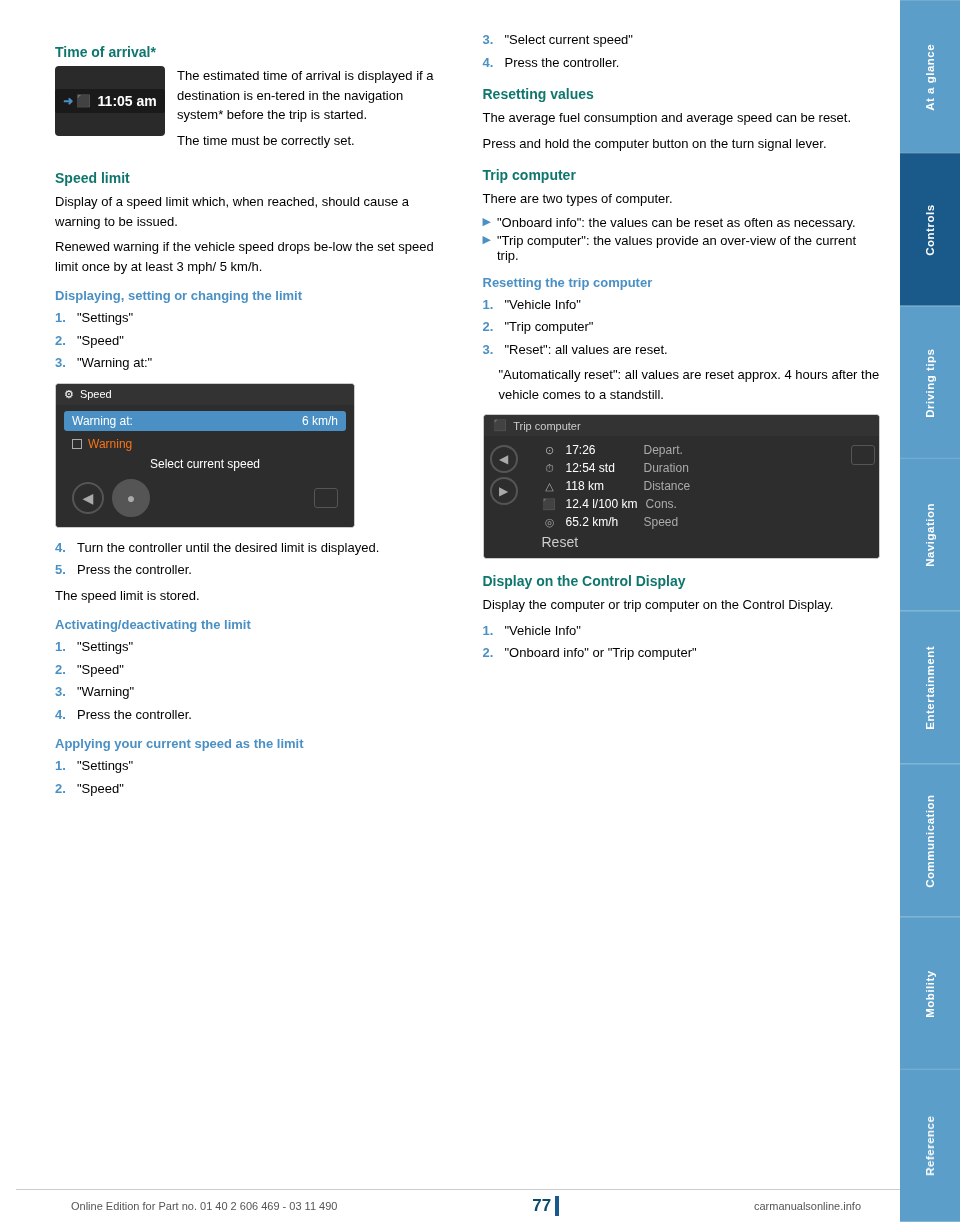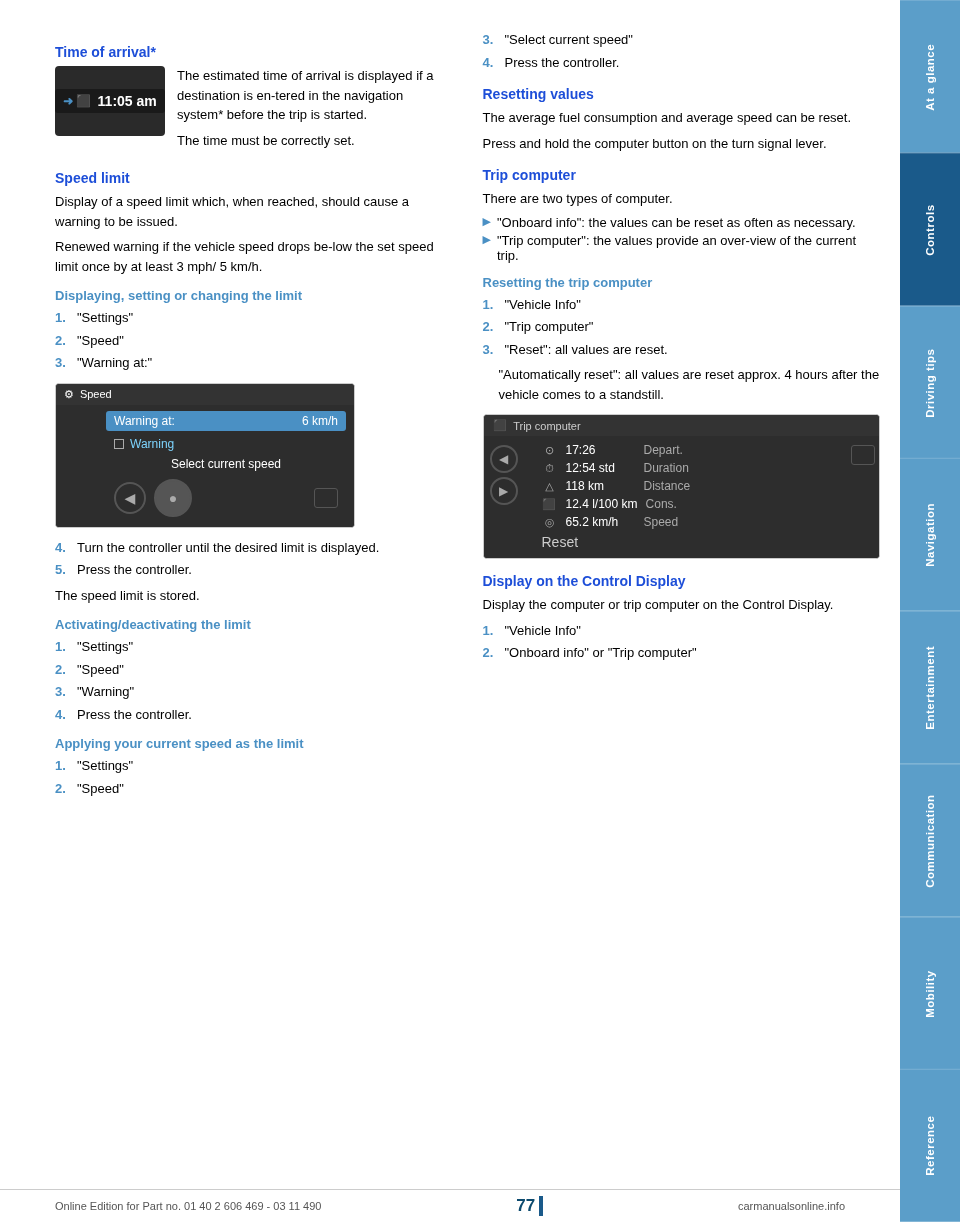--- a/index.html
+++ b/index.html
@@ -30,21 +30,21 @@
     }
 
     .col-right {
       flex: 1;
     }
 
     
     .section-title {
       font-size: 14px;
       font-weight: bold;
-      color: #1d4ed8;
+      color: #0f766e;
       margin-bottom: 6px;
       margin-top: 14px;
     }
 
     .subsection-title {
       font-size: 13px;
       font-weight: bold;
       color: #4a90c4;
       margin-bottom: 5px;
       margin-top: 12px;
@@ -154,21 +154,21 @@
       display: flex;
       justify-content: space-between;
       font-size: 12px;
       margin-bottom: 4px;
     }
 
     .speed-row-item {
       display: flex;
       align-items: center;
       gap: 6px;
-      color: #7dd3fc;
+      color: #f97316;
       font-size: 12px;
       padding: 2px 8px;
     }
 
     .checkbox-sq {
       width: 10px;
       height: 10px;
       border: 1px solid #aaa;
       display: inline-block;
     }
@@ -289,21 +289,21 @@
     .sidebar-tab.navigation { background: #5b9ec9; }
     .sidebar-tab.entertainment { background: #5b9ec9; }
     .sidebar-tab.communication { background: #5b9ec9; }
     .sidebar-tab.mobility { background: #5b9ec9; }
     .sidebar-tab.reference { background: #5b9ec9; }
 
     
     .footer {
       position: fixed;
       bottom: 0;
-      left: 0;
+      left: 16px;
       width: 900px;
       background: #fff;
       border-top: 1px solid #ccc;
       padding: 6px 55px;
       font-size: 11px;
       color: #555;
       display: flex;
       justify-content: space-between;
       align-items: center;
     }
@@ -375,21 +375,21 @@
             <span>"Warning at:"</span>
           </li>
         </ol>
 
         <div class="screenshot-box">
           <div class="screenshot-header">
             <span>⚙</span>
             <span>Speed</span>
           </div>
           <div class="screenshot-body">
-            <div style="display:flex; gap:8px; align-items:flex-end;margin-left:42px;">
+            <div style="display:flex; gap:8px; align-items:flex-end;">
               <div style="flex:1;">
                 <div class="speed-row-highlight">
                   <span>Warning at:</span>
                   <span>6 km/h</span>
                 </div>
                 <div class="speed-row-item">
                   <span class="checkbox-sq"></span>
                   <span>Warning</span>
                 </div>
                 <div class="screenshot-select">Select current speed</div>

